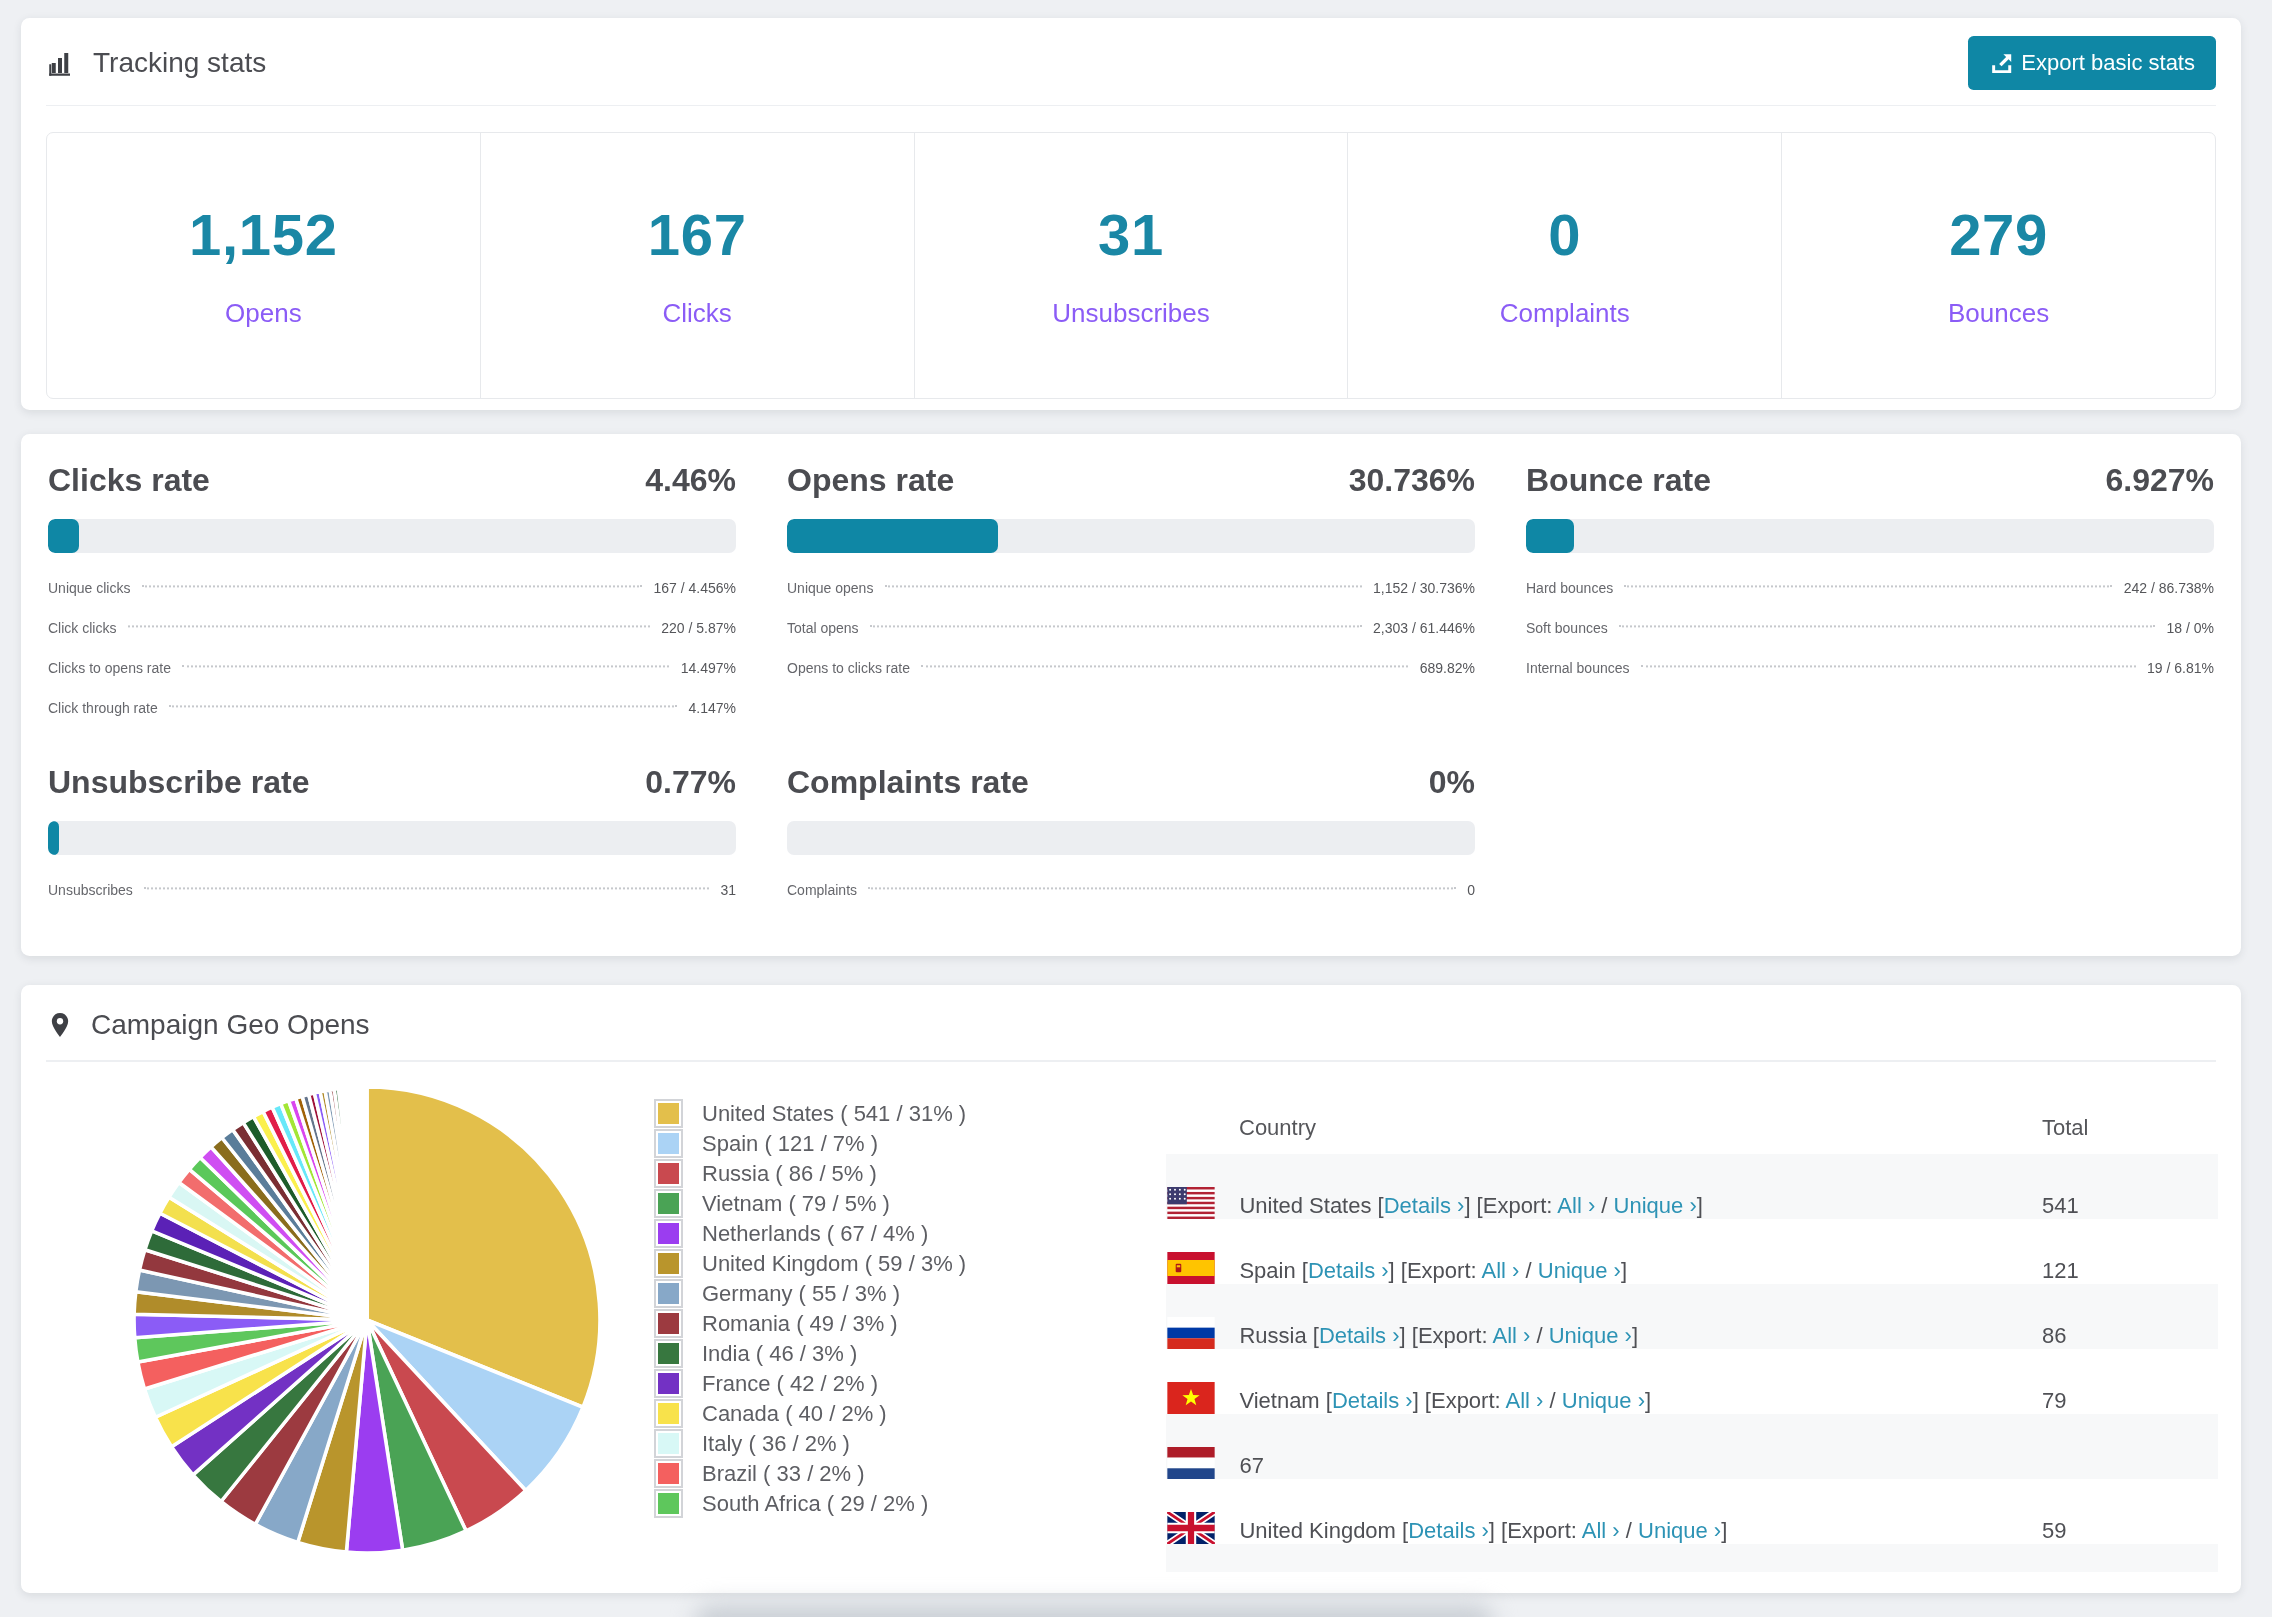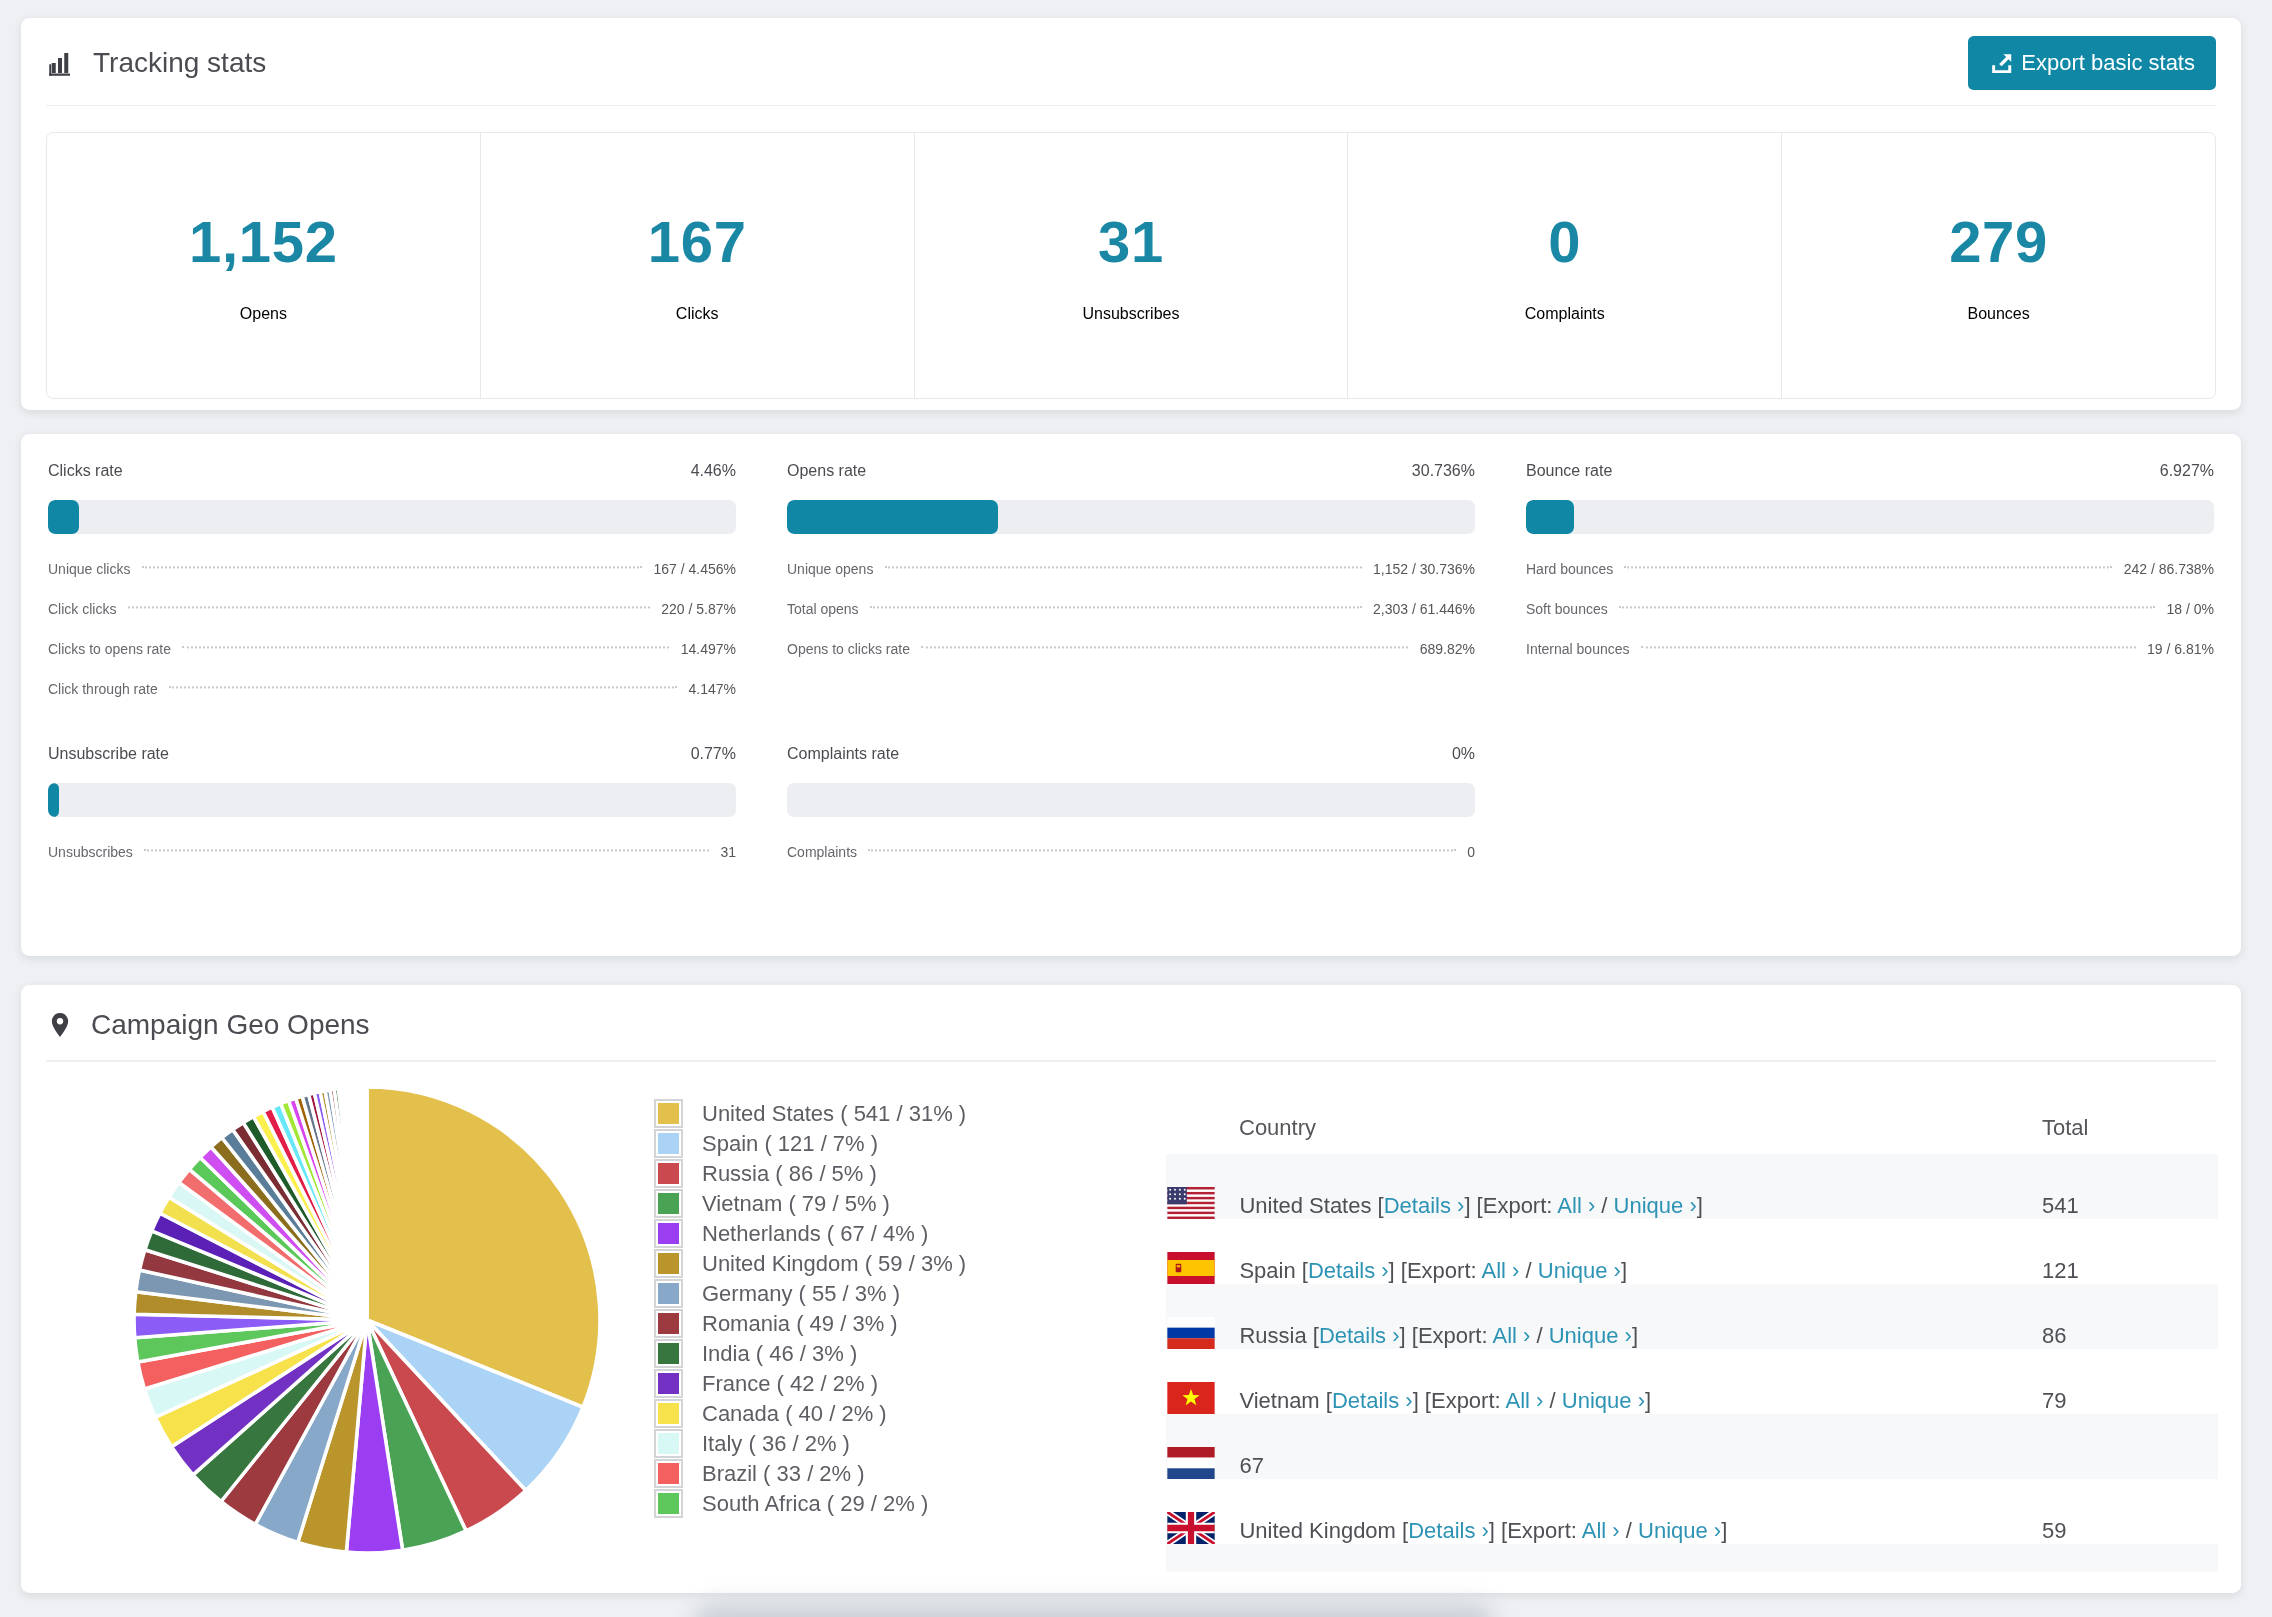--- a/index.html
+++ b/index.html
@@ -20,24 +20,24 @@
   .divider{height:1.4px;background:#edeff2;margin:0 25px}
 
   #export-btn{display:flex;align-items:center;gap:7px;background:#0f87a5;color:#fff;
     font-size:22px;padding:14px 21px;border:none;border-radius:5.6px;cursor:pointer;
     font-family:"Liberation Sans",sans-serif}
 
   #stats-box{display:flex;margin:25.4px 25px 0;height:265px;border:1.4px solid #e7e9ec;border-radius:7px;background:#fff}
   .stat-cell{flex:1;display:flex;flex-direction:column;align-items:center;justify-content:center}
   .stat-cell + .stat-cell{border-left:1.4px solid #e7e9ec}
   .stat-num{font-size:58px;font-weight:700;color:#1a87a5;letter-spacing:0.7px}
-  .stat-lbl{font-size:16px;color:#000000;margin-top:30px}
+  .stat-lbl{font-size:26px;color:#8b5cf6;margin-top:30px}
 
   #rates-grid{display:grid;grid-template-columns:1fr 1fr 1fr;column-gap:51px;row-gap:24px;padding:28px 27px 0}
-  .rate-head{display:flex;justify-content:space-between;align-items:flex-start;font-weight:400;font-size:16px;color:#4b4c51}
+  .rate-head{display:flex;justify-content:space-between;align-items:flex-start;font-weight:700;font-size:32px;color:#4b4c51}
   .bar-track{margin-top:20px;height:34px;background:#eceef1;border-radius:7px;overflow:hidden}
   .bar-fill{height:100%;border-radius:7px}
   .rate-rows{margin-top:27px}
   .stat-row{display:flex;align-items:baseline;font-size:14px;height:40px}
   .stat-row .lbl{color:#66676c;white-space:nowrap}
   .leader{flex:1;border-bottom:2.1px dotted #c6c8cc;margin:0 11.3px;transform:translateY(-5.6px)}
   .stat-row .val{color:#55565a;white-space:nowrap}
 
   #geo-body{position:relative;height:524px}
   #pie-holder{position:absolute;left:106px;top:18.4px}

